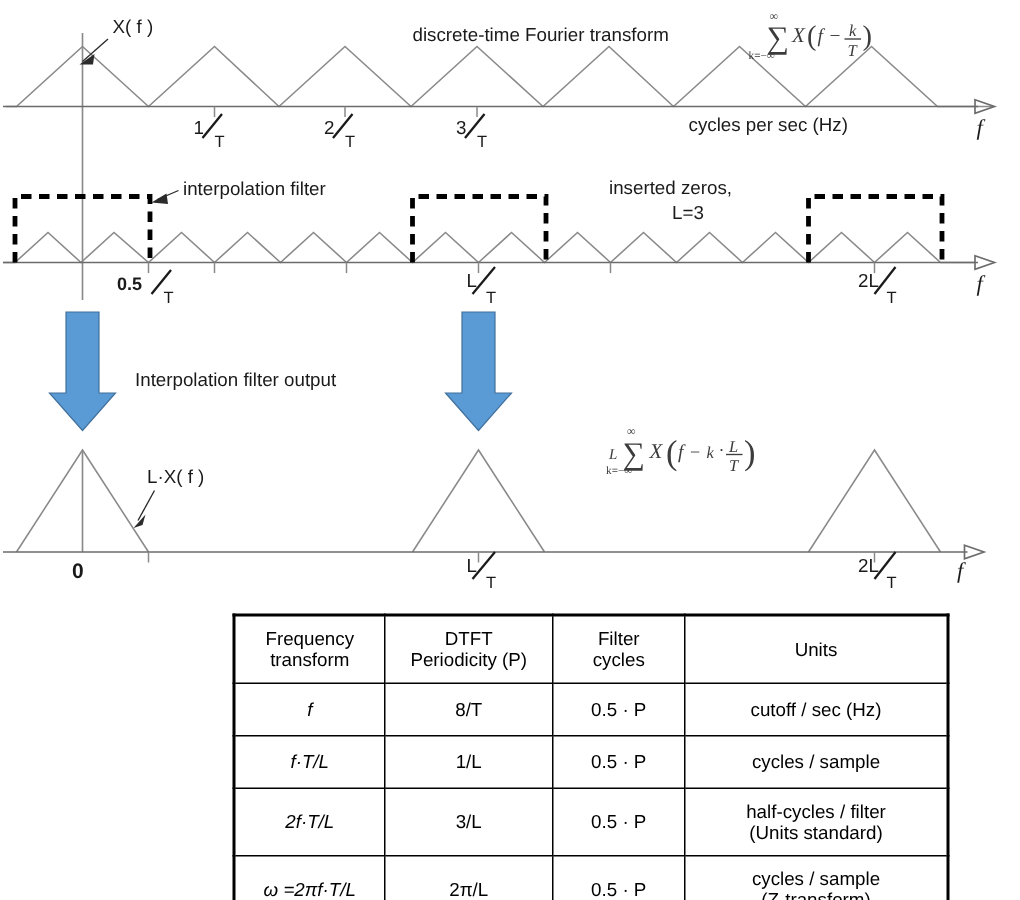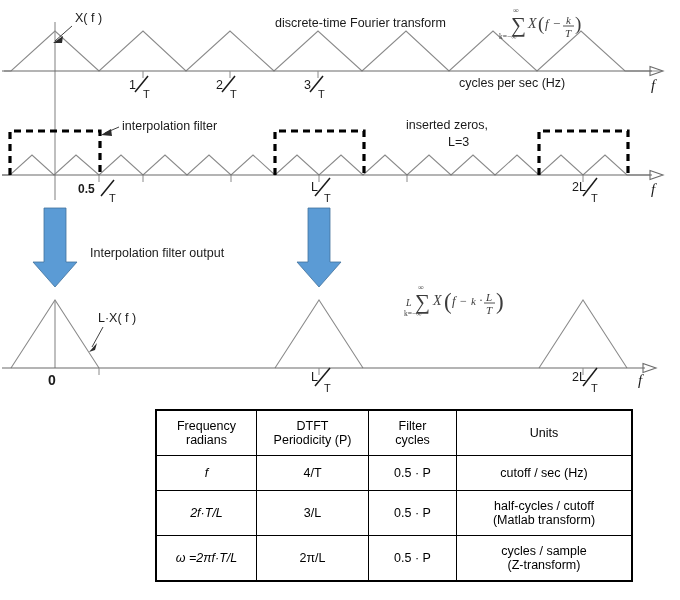--- a/index.html
+++ b/index.html
@@ -283,49 +283,55 @@
       <text class="math-serif" x="496" y="309" style="font-size:23px;font-style:normal;">)</text>
     </g>
   </g>
 </svg>
 
 <table id="units-table">
   <thead>
     <tr>
       <td class="col-var">
         <span>Frequency</span><br>
-        <span>radians</span>
+        <span>transform</span>
       </td>
       <td class="col-per">
         <span>DTFT</span><br>
         <span>Periodicity (P)</span>
       </td>
       <td class="col-cut">
         <span>Filter</span><br>
         <span>cycles</span>
       </td>
       <td class="col-units">
         <span>Units</span>
       </td>
     </tr>
   </thead>
   <tbody>
     <tr>
       <td class="mvar">f</td>
-      <td>4/T</td>
+      <td>8/T</td>
       <td>0.5 · P</td>
       <td>cutoff / sec (Hz)</td>
+    </tr>
+    <tr>
+      <td class="mvar">f·T/L</td>
+      <td>1/L</td>
+      <td>0.5 · P</td>
+      <td>cycles / sample</td>
     </tr>
     <tr class="tall">
       <td class="mvar">2f·T/L</td>
       <td>3/L</td>
       <td>0.5 · P</td>
       <td>
-        <span>half-cycles / cutoff</span><br>
-        <span>(Matlab transform)</span>
+        <span>half-cycles / filter</span><br>
+        <span>(Units standard)</span>
       </td>
     </tr>
     <tr class="tall">
       <td class="mvar sub">ω =2πf·T/L</td>
       <td>2π/L</td>
       <td>0.5 · P</td>
       <td>
         <span>cycles / sample</span><br>
         <span>(Z-transform)</span>
       </td>

